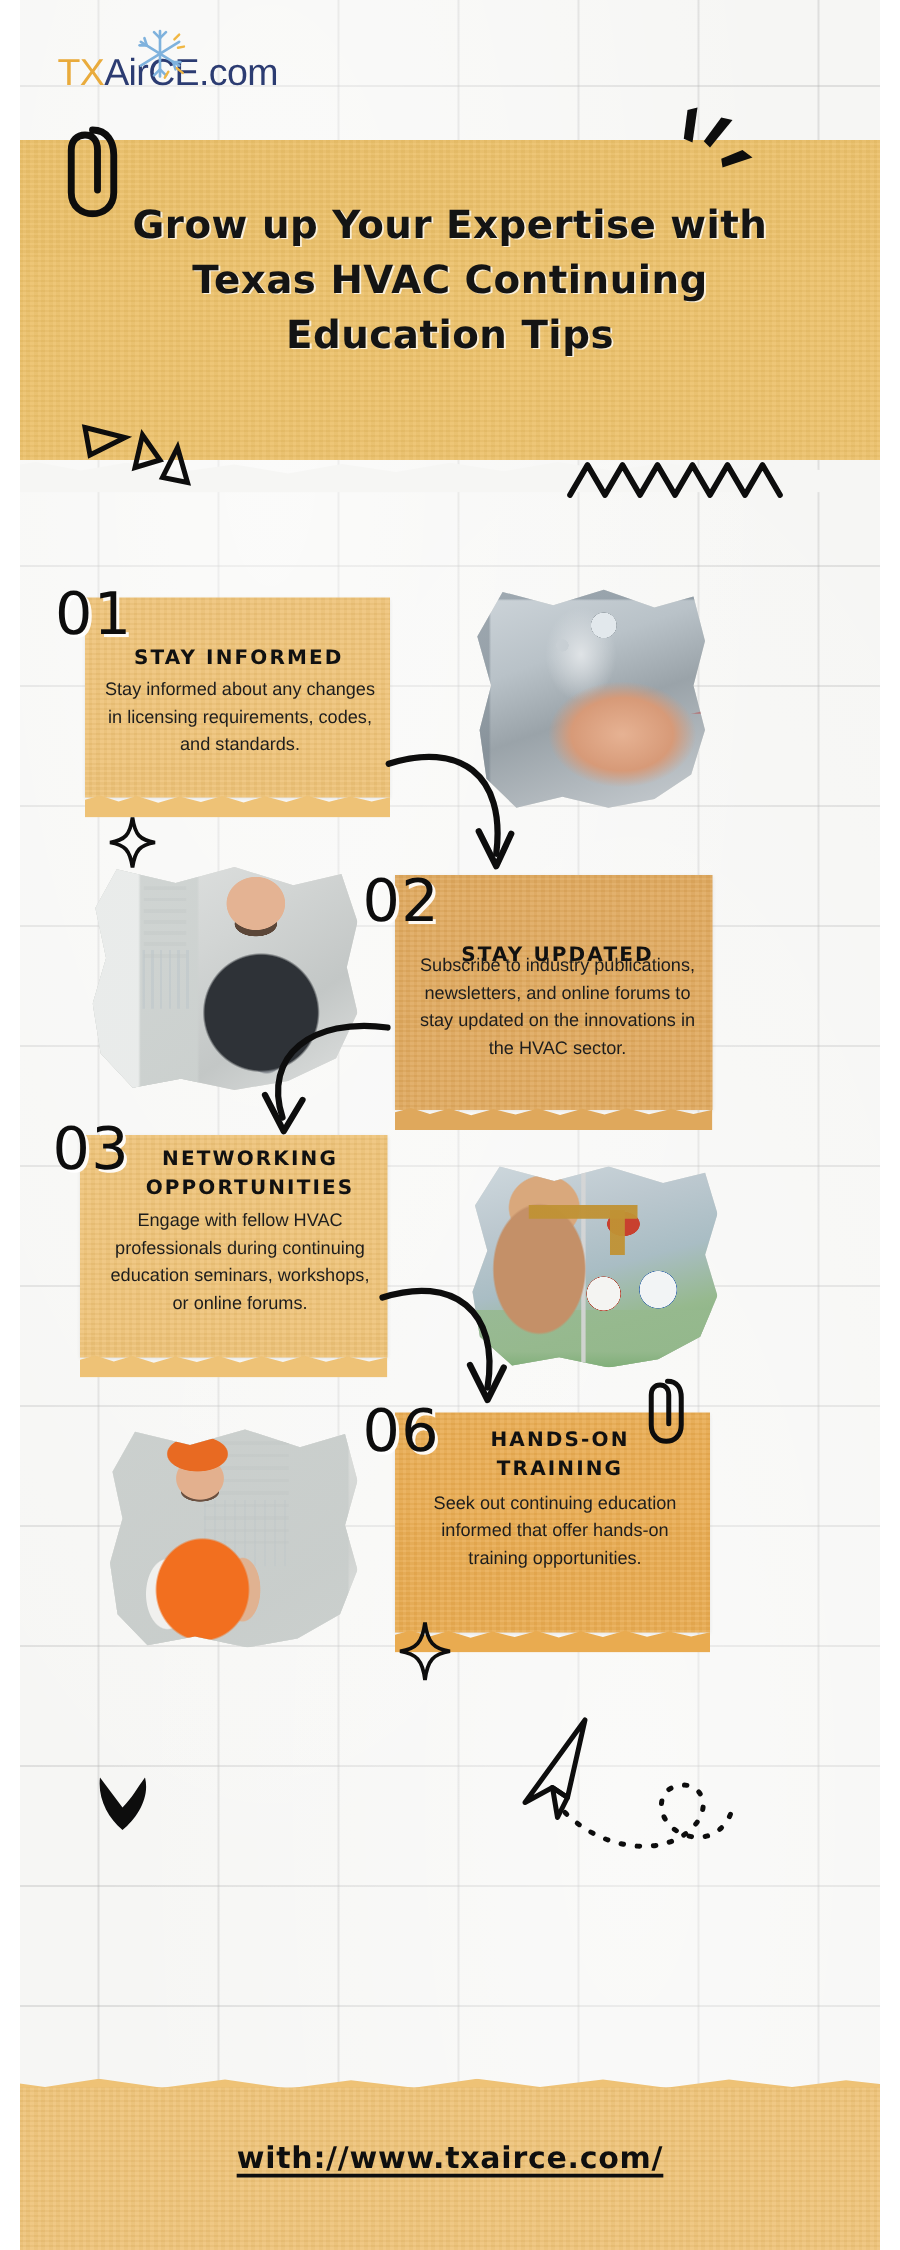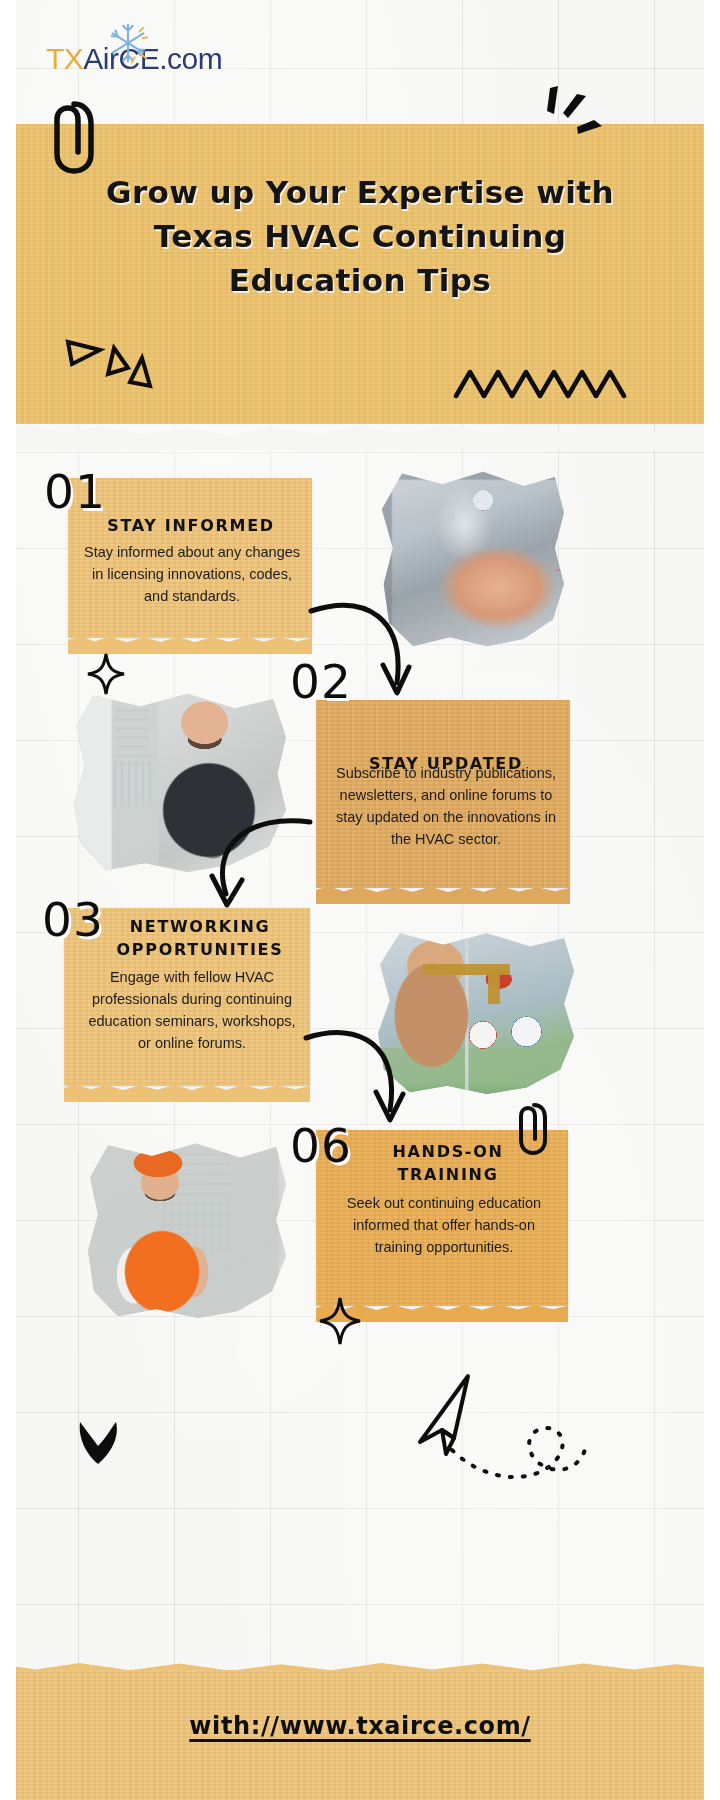--- a/index.html
+++ b/index.html
@@ -49,21 +49,21 @@
   #logo .lg-tx   { color: #e9ab3c; font-weight: 400; }
   #logo .lg-air  { color: #2c3c72; font-weight: 400; }
   #logo .lg-ce   { color: #2c3c72; font-weight: 400; position: relative; }
   #logo .snowflake {
     position: absolute; left: -14px; top: -22px;
     width: 46px; height: 46px; pointer-events: none;
   }
 
   
   #header-banner {
-    position: absolute; left: 0; right: 0; top: 124px; height: 300px;
+    position: absolute; left: 0; right: 0; top: 112px; height: 256px;
     background: #ecc16a;
     z-index: 10;
   }
   #header-banner .grain {
     position: absolute; inset: 0;
     background-image:
       repeating-linear-gradient(0deg, rgba(255,255,255,0.05) 0 2px, rgba(0,0,0,0.018) 2px 4px),
       repeating-linear-gradient(90deg, rgba(255,255,255,0.04) 0 3px, rgba(0,0,0,0.015) 3px 6px);
   }
   #header-banner .torn-bottom {
@@ -247,21 +247,21 @@
   </svg>
 
   <div class="step-card" style="left:68px; top:478px; width:244px; height:160px;">
     <div class="card-bg" style="background:#eec276;">
       <div class="grain"></div>
     </div>
     <div class="card-torn-bottom" style="background:#eec276;"></div>
   </div>
   <div class="step-num" style="left:44px; top:464px;">01</div>
   <div class="step-head" style="left:72px; top:514px; width:238px;text-align:center;">STAY INFORMED</div>
-  <div class="step-body" style="left:80px; top:541px; width:224px;">Stay informed about any changes in licensing innovations, codes, and standards.</div>
+  <div class="step-body" style="left:80px; top:541px; width:224px;">Stay informed about any changes in licensing requirements, codes, and standards.</div>
 
   <div class="photo" style="left:380px; top:470px; width:184px; height:178px;
               clip-path: polygon(12% 2%, 34% 8%, 56% 1%, 78% 9%, 95% 4%, 100% 24%,
                 95% 44%, 100% 64%, 94% 84%, 78% 95%, 58% 99%, 38% 94%, 18% 99%,
                 5% 86%, 2% 64%, 7% 44%, 1% 22%);">
     <div class="inner" style="background:
       linear-gradient(160deg,#cfd6db 0%,#b9c2c8 32%,#9aa3a9 55%,#c9ced2 100%);"></div>
     <div class="inner" style="background:
       radial-gradient(ellipse 46% 34% at 64% 66%, #e6b293 0%, #d79a78 48%, rgba(215,154,120,0) 70%),
       radial-gradient(ellipse 22% 30% at 46% 30%, #dfe3e6 0%, rgba(223,227,230,0) 70%),
@@ -301,21 +301,21 @@
       radial-gradient(ellipse 22% 12% at 62% 60%, #e2b193 0 70%, rgba(0,0,0,0) 73%),
       radial-gradient(ellipse 13% 24% at 66% 76%, #8b9096 0 68%, rgba(0,0,0,0) 71%);"></div>
   </div>
 
   <div class="step-card" style="left:316px; top:700px; width:254px; height:188px;">
     <div class="card-bg" style="background:#dfa85c;">
       <div class="grain"></div>
     </div>
     <div class="card-torn-bottom" style="background:#dfa85c;"></div>
   </div>
-  <div class="step-num" style="left:290px; top:654px;">02</div>
+  <div class="step-num" style="left:290px; top:694px;">02</div>
   <div class="step-head" style="left:344px; top:708px; width:204px;margin-top:44px;">STAY UPDATED</div>
   <div class="step-body" style="left:334px; top:762px; width:224px;">Subscribe to industry publications, newsletters, and online forums to stay updated on the innovations in the HVAC sector.</div>
 
   <svg class="doodle" style="left:206px; top:810px; width:110px; height:112px;" viewBox="0 0 110 112">
     <path d="M104 12 C44 4 4 34 20 84" fill="none" stroke="#0d0d0d" stroke-width="5" stroke-linecap="round"></path>
     <path d="M6 66 L21 95 L36 70" fill="none" stroke="#0d0d0d" stroke-width="5" stroke-linecap="round" stroke-linejoin="round"></path>
   </svg>
 
   <div class="step-card" style="left:64px; top:908px; width:246px; height:178px;">
     <div class="card-bg" style="background:#eec276;">

